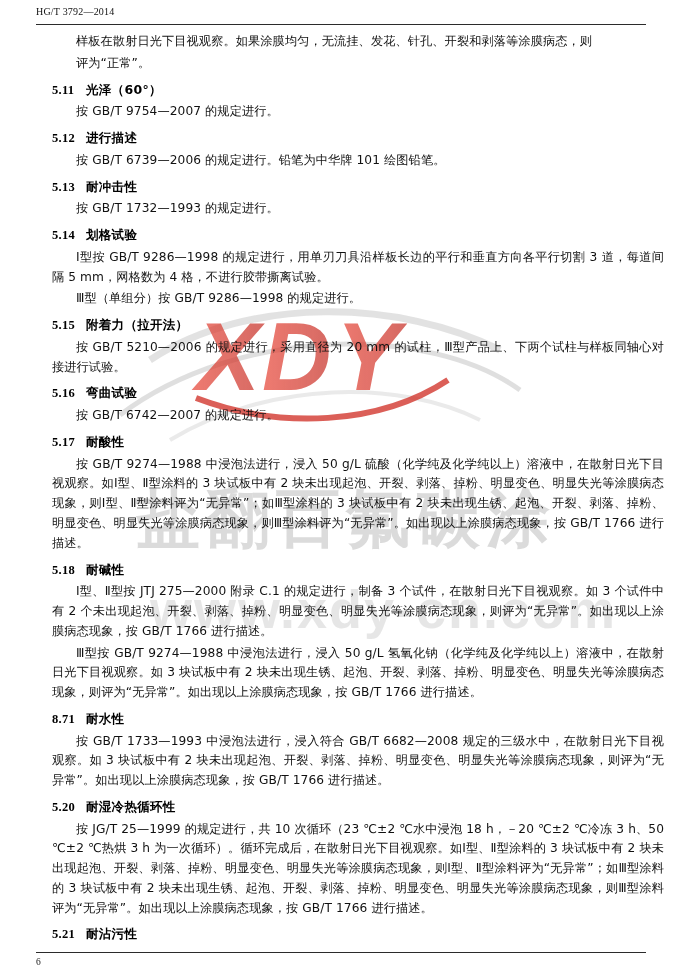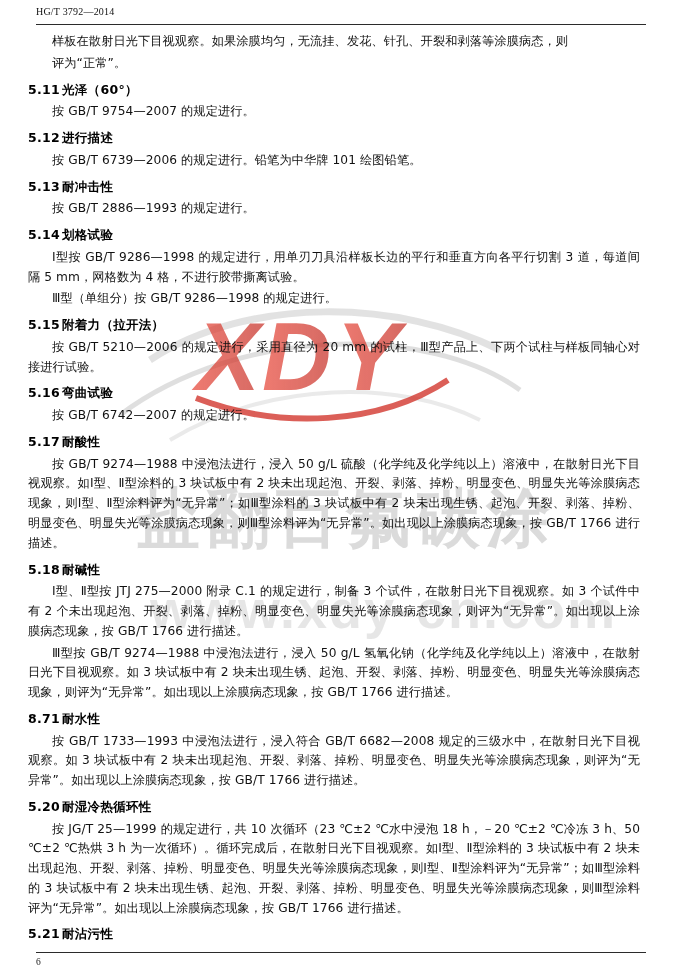--- a/index.html
+++ b/index.html
@@ -62,38 +62,39 @@
     top: 240px;
     width: 682px;
     height: 420px;
     pointer-events: none;
     z-index: 0;
   }
   
   .content {
     position: absolute;
     top: 30px;
-    left: 28px;
+    left: 52px;
     width: 612px;
     z-index: 2;
   }
   .blk {
     margin: 0;
   }
   .heading {
     font-size: 12.5px;
     font-weight: bold;
     color: #000;
     margin: 7px 0 3px 0;
     line-height: 1.5;
     letter-spacing: 0.3px;
   }
   .heading .num {
     display: inline-block;
     min-width: 34px;
+    font-family: Liberation Serif, serif;
   }
   .para {
     font-size: 12.2px;
     line-height: 1.62;
     color: #111;
     margin: 2px 0 2px 0;
     text-align: justify;
     letter-spacing: 0.1px;
   }
   .indent1 { text-indent: 24px; }
@@ -146,21 +147,21 @@
       <p class="para indent1">按 GB/T 9754—2007 的规定进行。</p>
     </div>
 
     <div class="blk">
       <div class="heading"><span class="num">5.12</span><span>进行描述</span></div>
       <p class="para indent1">按 GB/T 6739—2006 的规定进行。铅笔为中华牌 101 绘图铅笔。</p>
     </div>
 
     <div class="blk">
       <div class="heading"><span class="num">5.13</span><span>耐冲击性</span></div>
-      <p class="para indent1">按 GB/T 2886—1993 的规定进行。</p>
+      <p class="para indent1">按 GB/T 1732—1993 的规定进行。</p>
     </div>
 
     <div class="blk">
       <div class="heading"><span class="num">5.14</span><span>划格试验</span></div>
       <p class="para indent1">Ⅰ型按 GB/T 9286—1998 的规定进行，用单刃刀具沿样板长边的平行和垂直方向各平行切割 3 道，每道间隔 5 mm，网格数为 4 格，不进行胶带撕离试验。</p>
       <p class="para indent1">Ⅲ型（单组分）按 GB/T 9286—1998 的规定进行。</p>
     </div>
 
     <div class="blk">
       <div class="heading"><span class="num">5.15</span><span>附着力（拉开法）</span></div>

